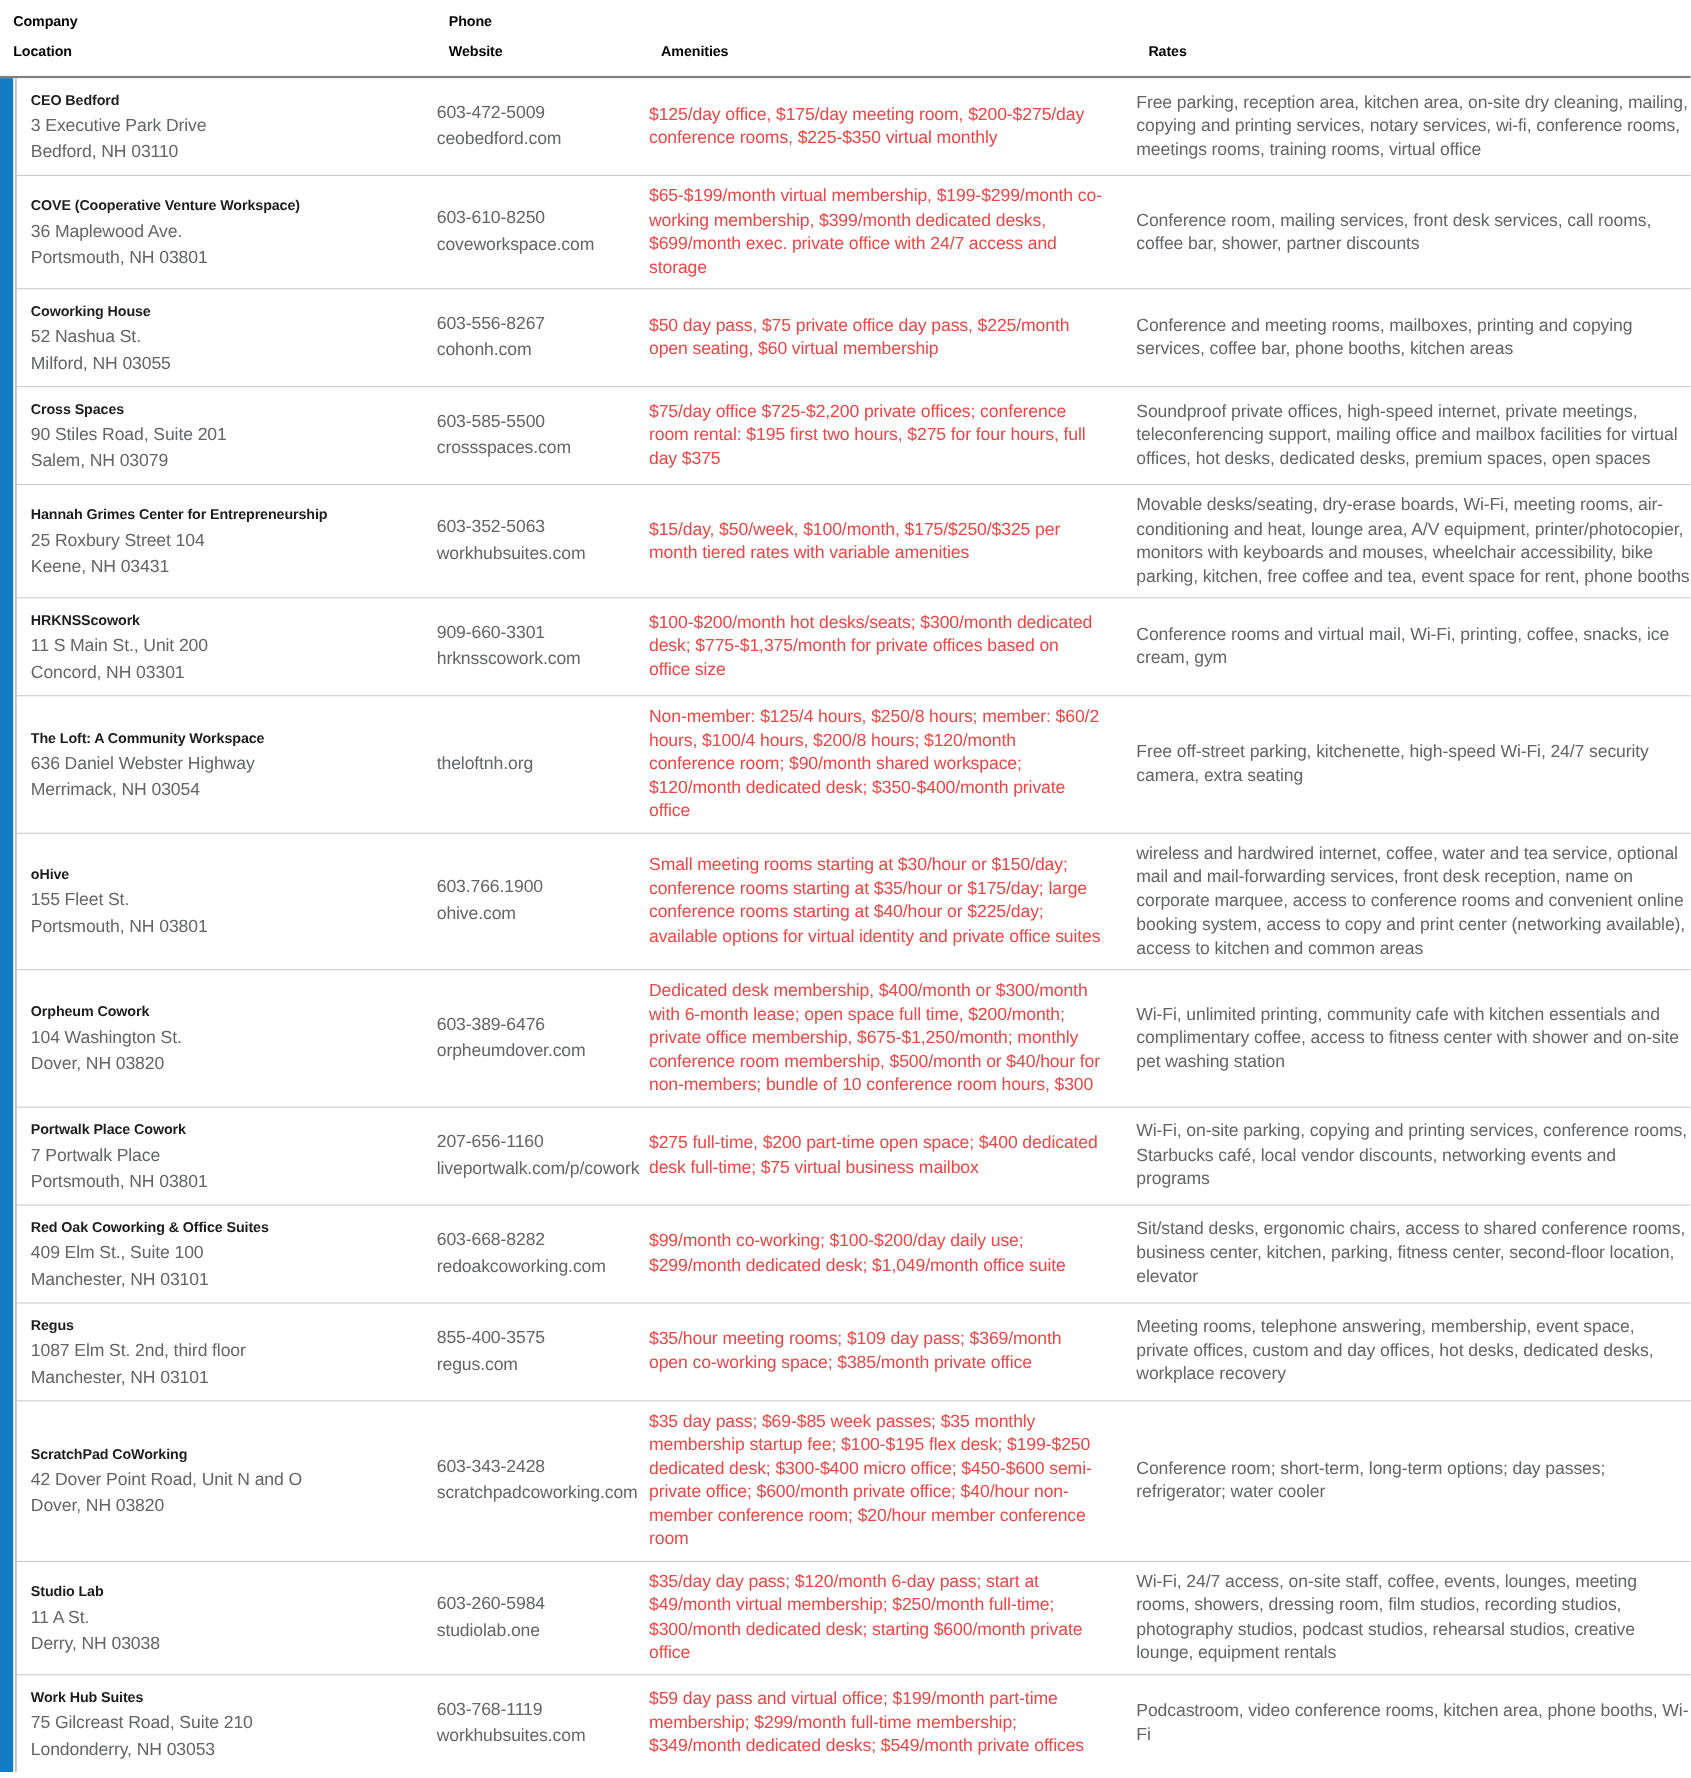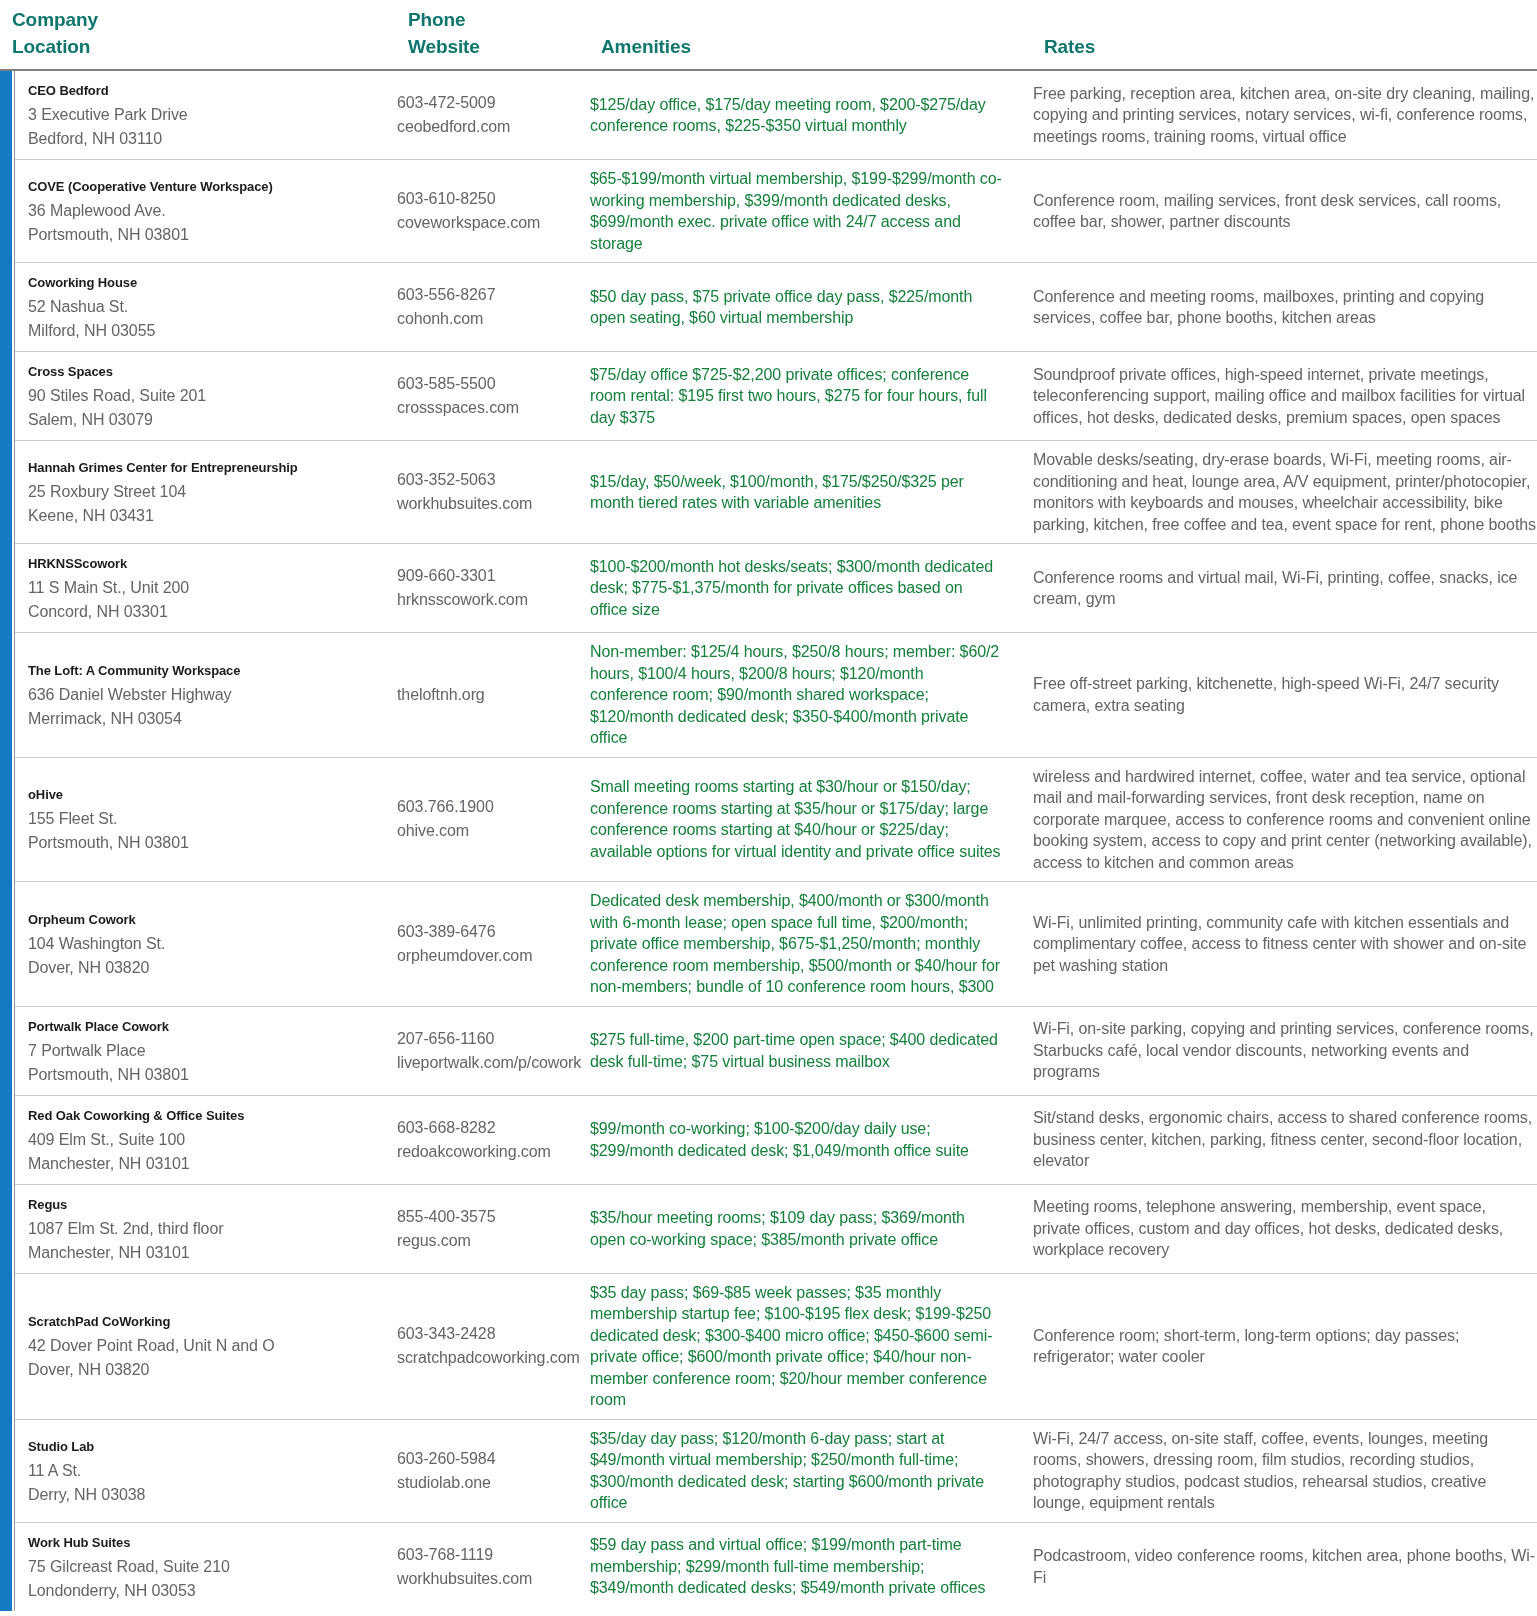--- a/index.html
+++ b/index.html
@@ -18,23 +18,23 @@
     padding: 6px 16px 9px 12px;
     border-bottom: 2px solid #7d7f82;
     box-sizing: border-box;
   }
   .header-cell {
     display: flex;
     flex-direction: column;
     justify-content: flex-end;
   }
   .header-line {
-    font-size: 19px;
+    font-size: 13px;
     font-weight: bold;
-    color: #0f766e;
+    color: #000000;
     line-height: 27px;
   }
 
   
   .table-body { position: relative; padding-left: 14px; }
   .accent-bar {
     position: absolute;
     left: 0; top: 0; bottom: 0;
     width: 12px;
     background: #147cc4;
@@ -60,21 +60,21 @@
   .company-cell { padding-left: 13px; padding-right: 28px; }
   .company-name {
     font-size: 13px;
     font-weight: bold;
     color: #1c1c1e;
     line-height: 24px;
   }
   .address-line { color: #636467; line-height: 24px; }
   .phone-cell { padding-right: 14px; }
   .phone-line, .website-line { color: #636467; line-height: 24px; }
-  .rates-cell { padding-right: 30px; color: #15803d; }
+  .rates-cell { padding-right: 30px; color: #ef4444; }
   .amenities-cell { color: #636467; }
 </style>
 </head>
 <body>
 
 <div class="page">
 
   <div class="table-header">
     <div class="header-cell">
       <div class="header-line">Company</div>

